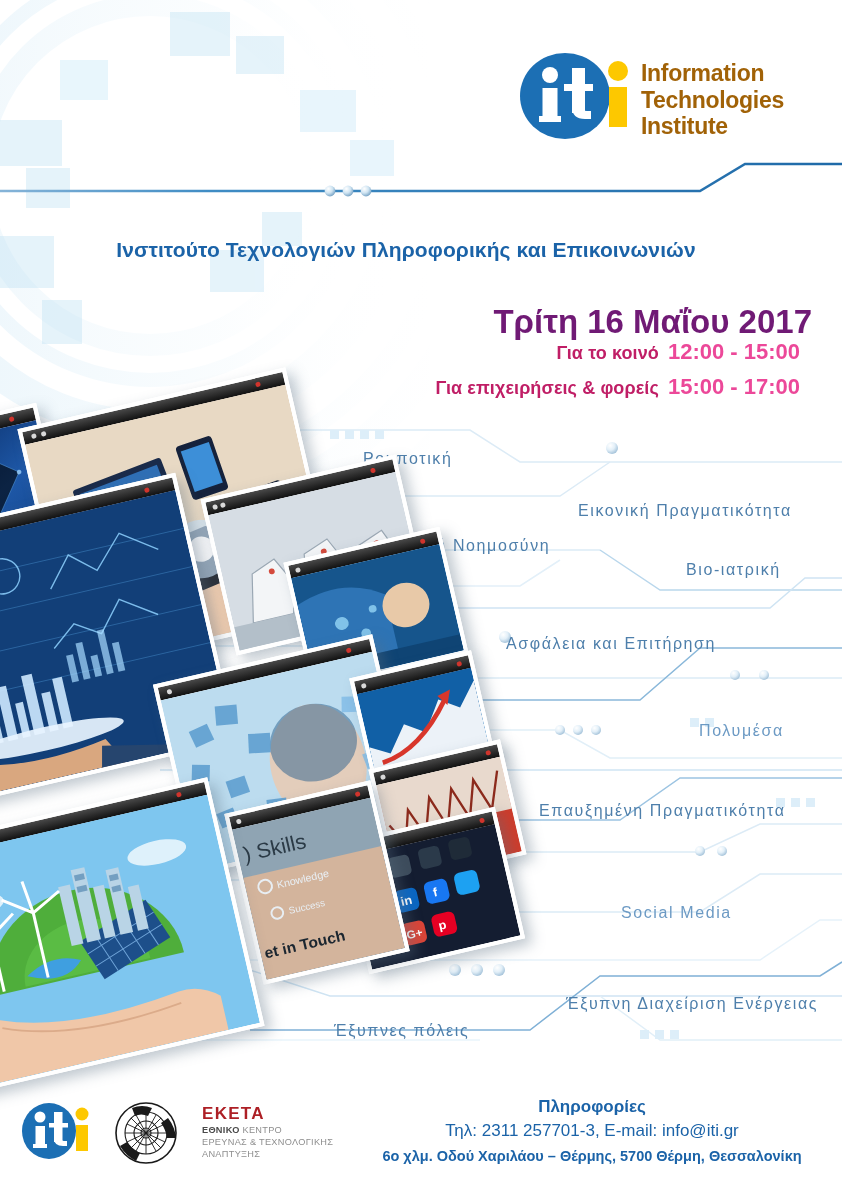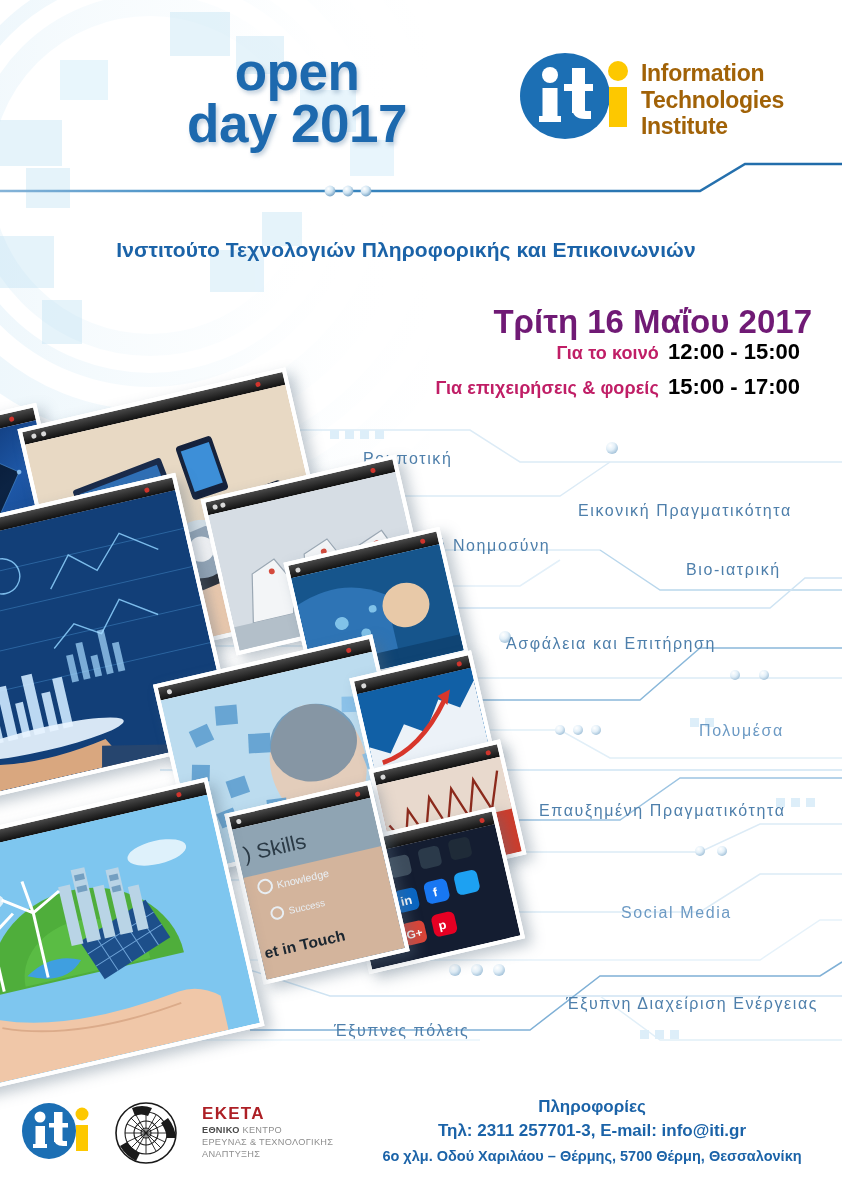--- a/index.html
+++ b/index.html
@@ -68,21 +68,21 @@
     display:block;
     white-space:nowrap;
     margin-bottom:7px;
     line-height:1.25;
   }
   .tr-label{
     font-size:18px;font-weight:bold;color:#c01e66;
     letter-spacing:0.1px;
   }
   .tr-time{
-    font-size:22px;font-weight:bold;color:#000000;
+    font-size:22px;font-weight:bold;color:#ec4899;
     margin-left:9px;
   }
 
   
   .collage{position:absolute;left:-20px;top:395px;width:570px;height:680px;}
   .shot{
     position:absolute;
     background:#ffffff;
     box-shadow:6px 7px 14px rgba(90,110,130,0.38);
     overflow:hidden;
@@ -112,21 +112,21 @@
     white-space:nowrap;
   }
   .topic.pale{color:#6c9ac4;}
 
   
   .footer-info{
     position:absolute;left:342px;top:1096px;width:500px;
     text-align:center;color:#1b63a8;
   }
   .fi-1{font-size:17px;font-weight:bold;line-height:1.35;}
-  .fi-2{font-size:17px;font-weight:bold;line-height:1.45;}
+  .fi-2{font-size:17px;font-weight:normal;line-height:1.45;}
   .fi-3{font-size:14.5px;font-weight:bold;line-height:1.7;}
 
   .iti-logo-footer{position:absolute;left:22px;top:1102px;width:72px;height:58px;}
   .certh-mark{position:absolute;left:110px;top:1098px;width:72px;height:70px;}
   .certh-text{position:absolute;left:202px;top:1104px;}
   .certh-ek{
     font-size:17px;font-weight:bold;color:#ad1f25;letter-spacing:1.3px;
     line-height:1.15;
   }
   .certh-sub{
@@ -182,24 +182,20 @@
           <rect x="60" y="60" width="48" height="40"></rect>
           <rect x="240" y="430" width="50" height="44"></rect>
         </g>
 
         <rect x="430" y="0" width="412" height="560" fill="#ffffff" opacity="0.88"></rect>
         <rect x="0" y="470" width="842" height="90" fill="#ffffff" opacity="0.72"></rect>
       </g>
     </svg>
   </div>
 
-  <div class="header-title">
-    <span class="l1">open</span>
-    <span class="l2">day 2017</span>
-  </div>
 
   <div class="iti-logo-header">
     <svg width="125" height="88" viewBox="0 0 125 88">
       <ellipse cx="48" cy="44" rx="45" ry="43" fill="#1c6fb4"></ellipse>
 
       <circle cx="33" cy="23" r="8" fill="#ffffff"></circle>
       <rect x="25.5" y="36" width="15" height="34" fill="#ffffff"></rect>
       <rect x="22" y="64" width="22" height="6" fill="#ffffff"></rect>
 
       <rect x="55" y="16" width="13" height="45" fill="#ffffff"></rect>

